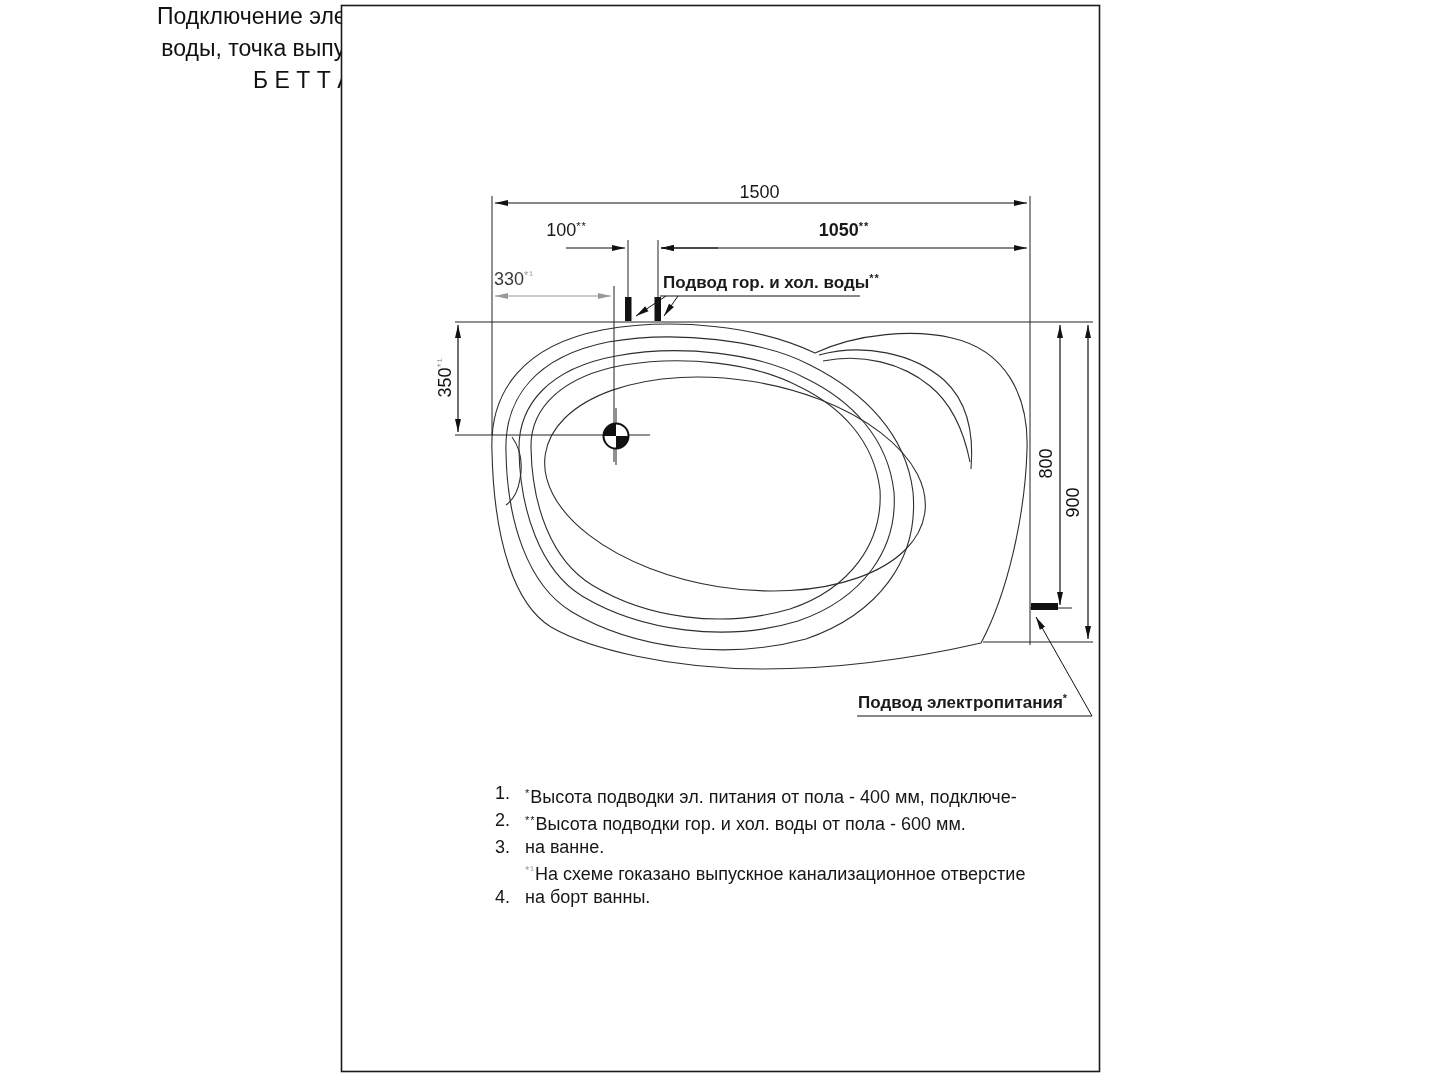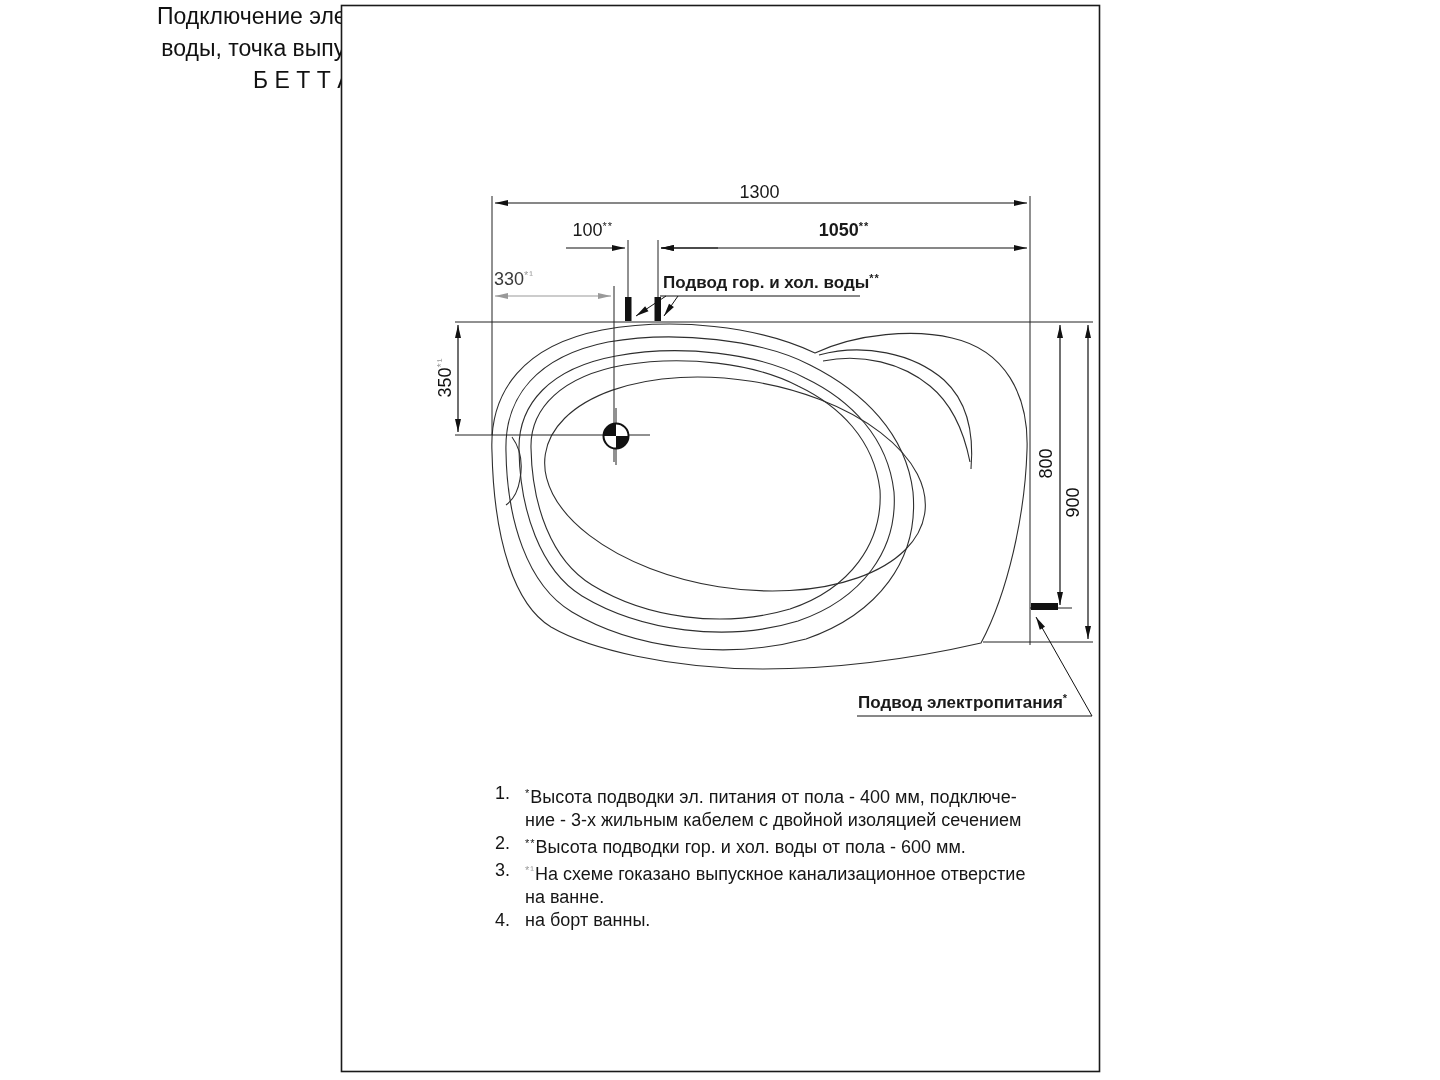--- a/index.html
+++ b/index.html
@@ -119,23 +119,23 @@
       <path d="M616,436 L616,448.5 A12.5,12.5 0 0,0 628.5,436 Z" fill="#111"></path>
     </g>
   </svg>
 
   <div class="title">
     <div>Подключение электропитания, гор. и хол.</div>
     <div>воды, точка выпуска канализации ванны</div>
     <div>Б Е Т Т А 150   ( правый)</div>
   </div>
 
-  <div class="txt dim" style="left:492px;top:182px;width:535px;text-align:center;"><span>1300</span></div>
+  <div class="txt dim" style="left:492px;top:182px;width:535px;text-align:center;"><span>1500</span></div>
 
-  <div class="txt dim" style="left:520px;top:220px;width:93px;text-align:right;"><span>100</span><sup class="mk">**</sup></div>
+  <div class="txt dim" style="left:520px;top:220px;width:93px;text-align:center;"><span>100</span><sup class="mk">**</sup></div>
 
   <div class="txt dim" style="left:660px;top:220px;width:368px;text-align:center;font-weight:bold;"><span>1050</span><sup class="mk">**</sup></div>
 
   <div class="txt dim dim-330" style="left:494px;top:269px;width:118px;text-align:left;"><span>330</span><sup class="mk mk-gray">*¹</sup></div>
 
   <div class="vdim" style="left:390px;top:367px;"><span>350</span><sup class="mk mk-gray">*¹</sup></div>
 
   <div class="vdim" style="left:991px;top:453px;"><span>800</span></div>
 
   <div class="vdim" style="left:1018px;top:492px;"><span>900</span></div>
@@ -143,36 +143,35 @@
   <div class="txt lbl" style="left:663px;top:272px;"><span>Подвод гор. и хол. воды</span><sup class="mk">**</sup></div>
 
   <div class="txt lbl" style="left:858px;top:692px;"><span>Подвод электропитания</span><sup class="mk">*</sup></div>
 
   <div class="notes">
 
     <div class="note">
       <div class="num">1.</div>
       <div class="lines">
         <div class="nline"><sup class="mk">*</sup><span>Высота подводки эл. питания от пола - 400 мм, подключе-</span></div>
-        <div class="nline">ние - 3-х жильным кабелем с двойной изоляцией сечением</div>
       </div>
     </div>
 
     <div class="note">
       <div class="num">2.</div>
       <div class="lines">
         <div class="nline"><sup class="mk">**</sup><span>Высота подводки гор. и хол. воды от пола - 600 мм.</span></div>
       </div>
     </div>
 
     <div class="note">
       <div class="num">3.</div>
       <div class="lines">
+        <div class="nline">на ванне.</div>
         <div class="nline"><sup class="mk mk-gray">*¹</sup><span>На схеме гоказано выпускное канализационное отверстие</span></div>
-        <div class="nline">на ванне.</div>
       </div>
     </div>
 
     <div class="note">
       <div class="num">4.</div>
       <div class="lines">
         <div class="nline">на борт ванны.</div>
       </div>
     </div>
 

